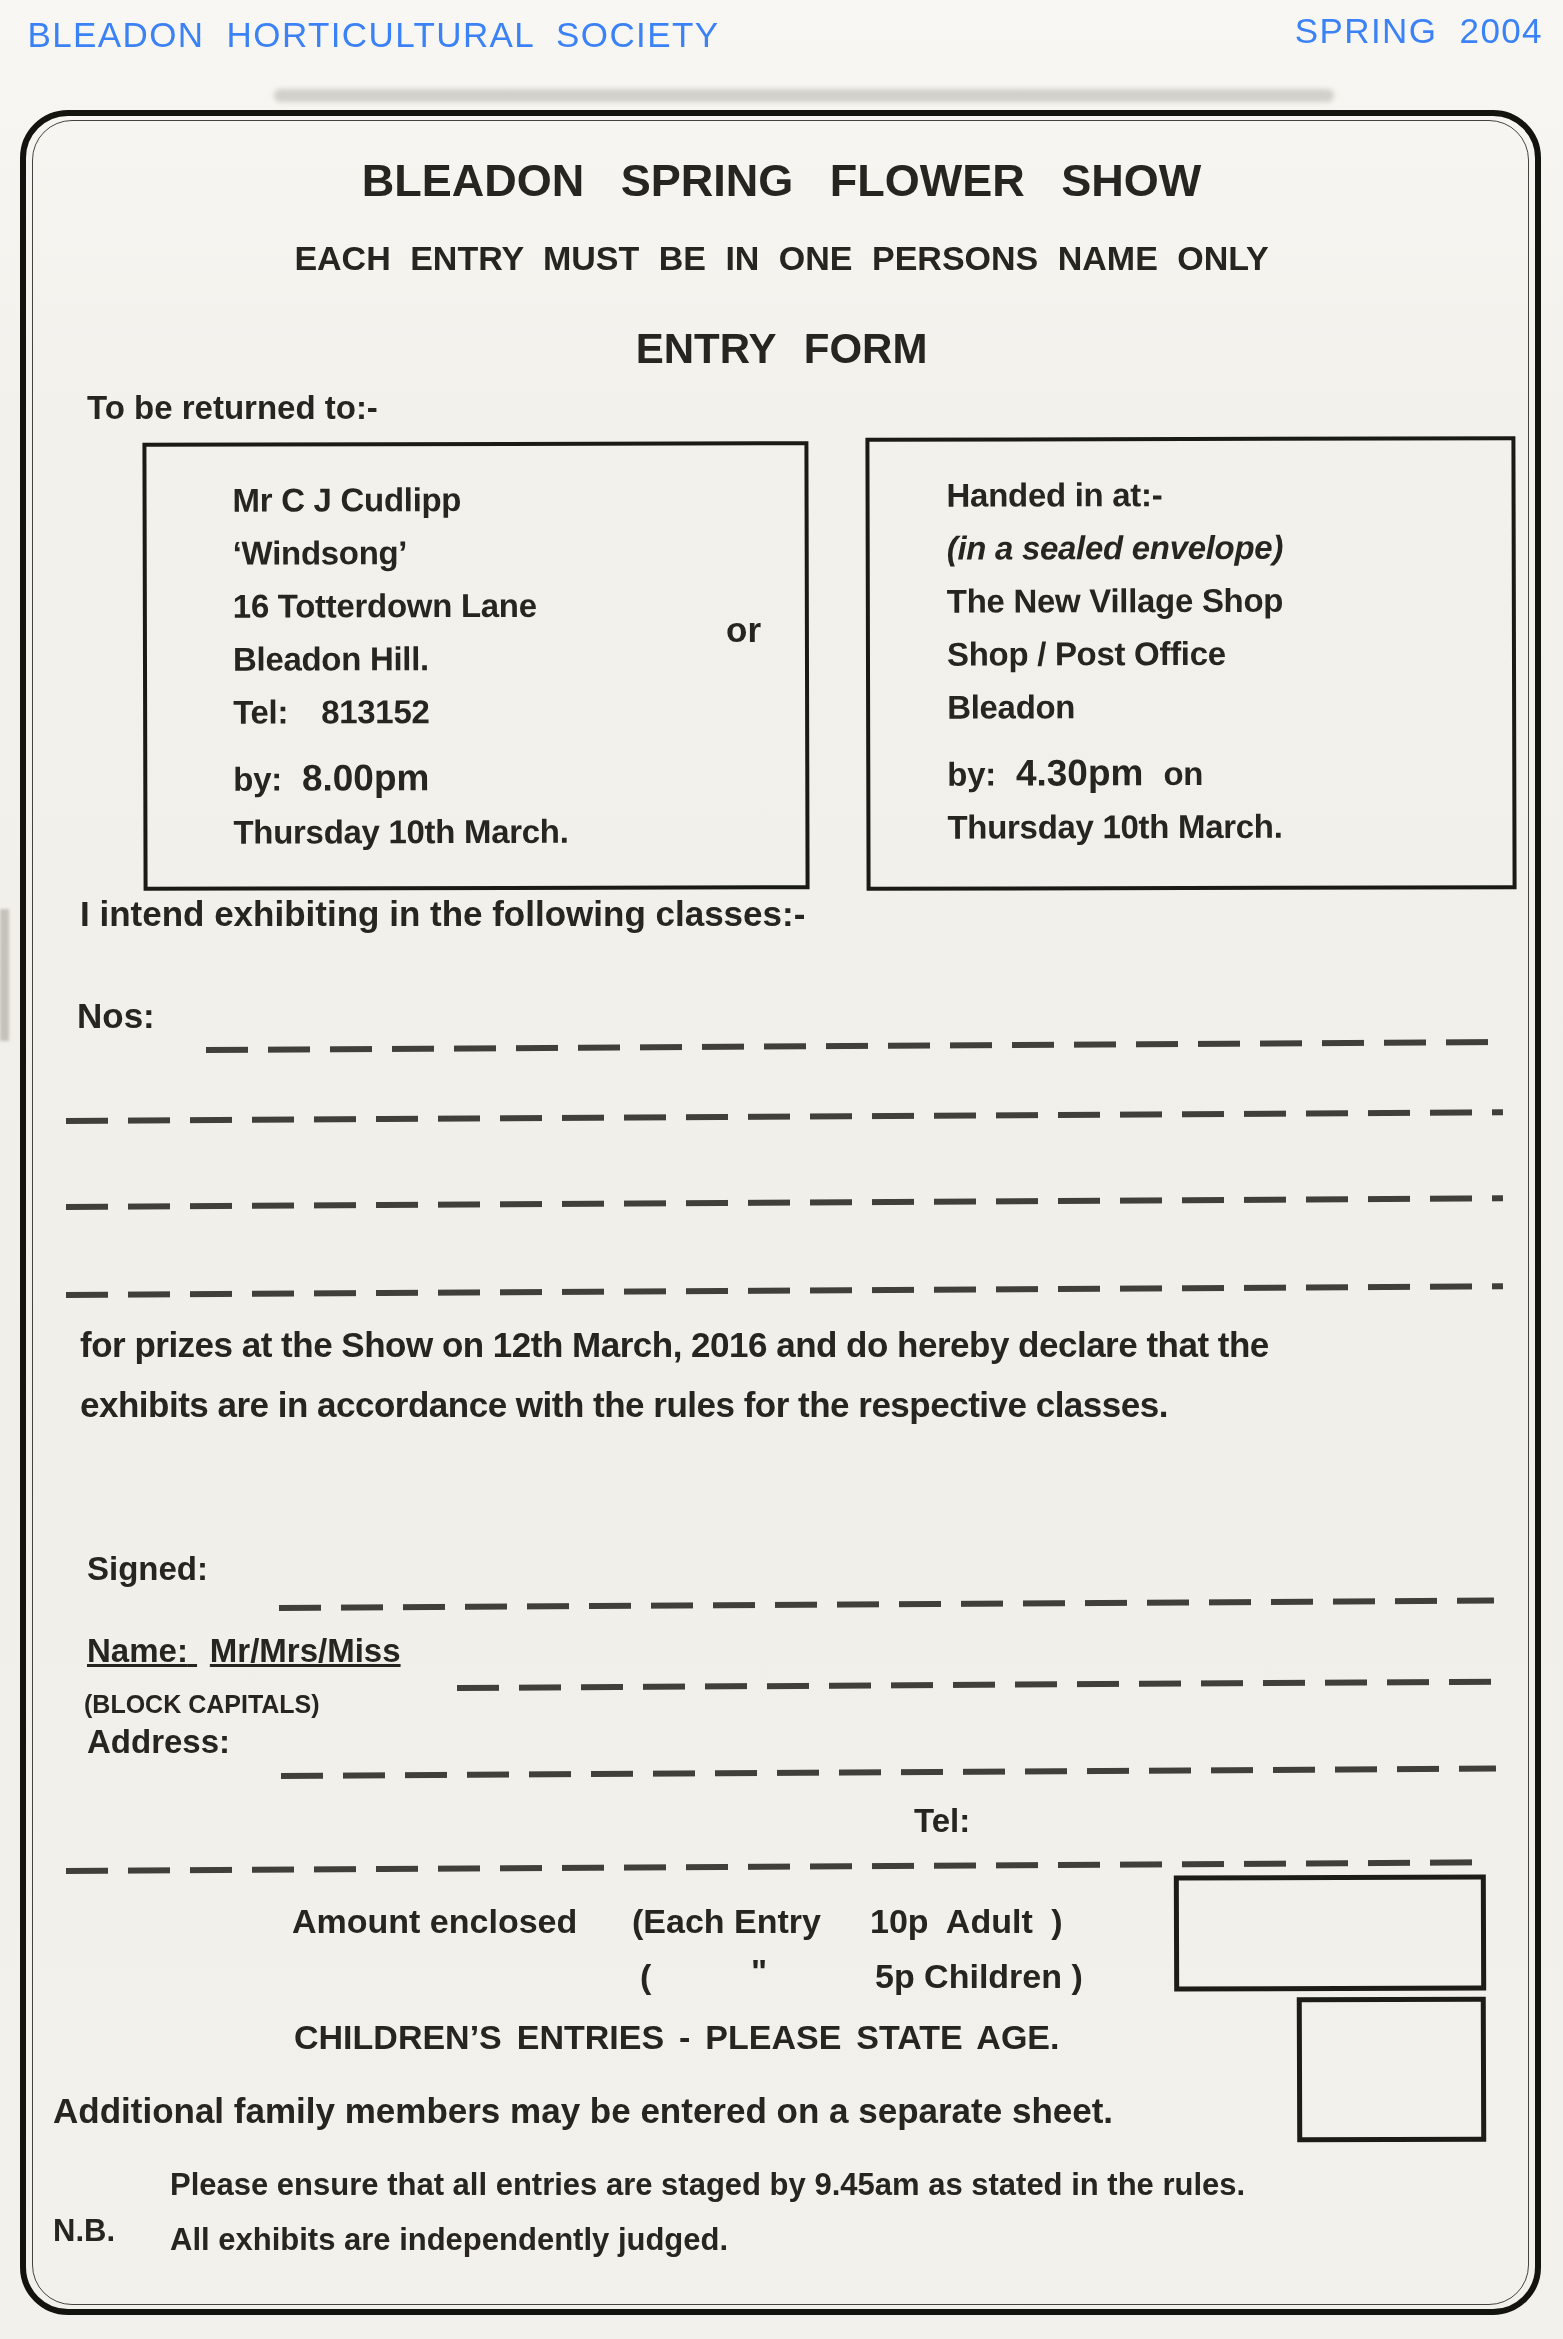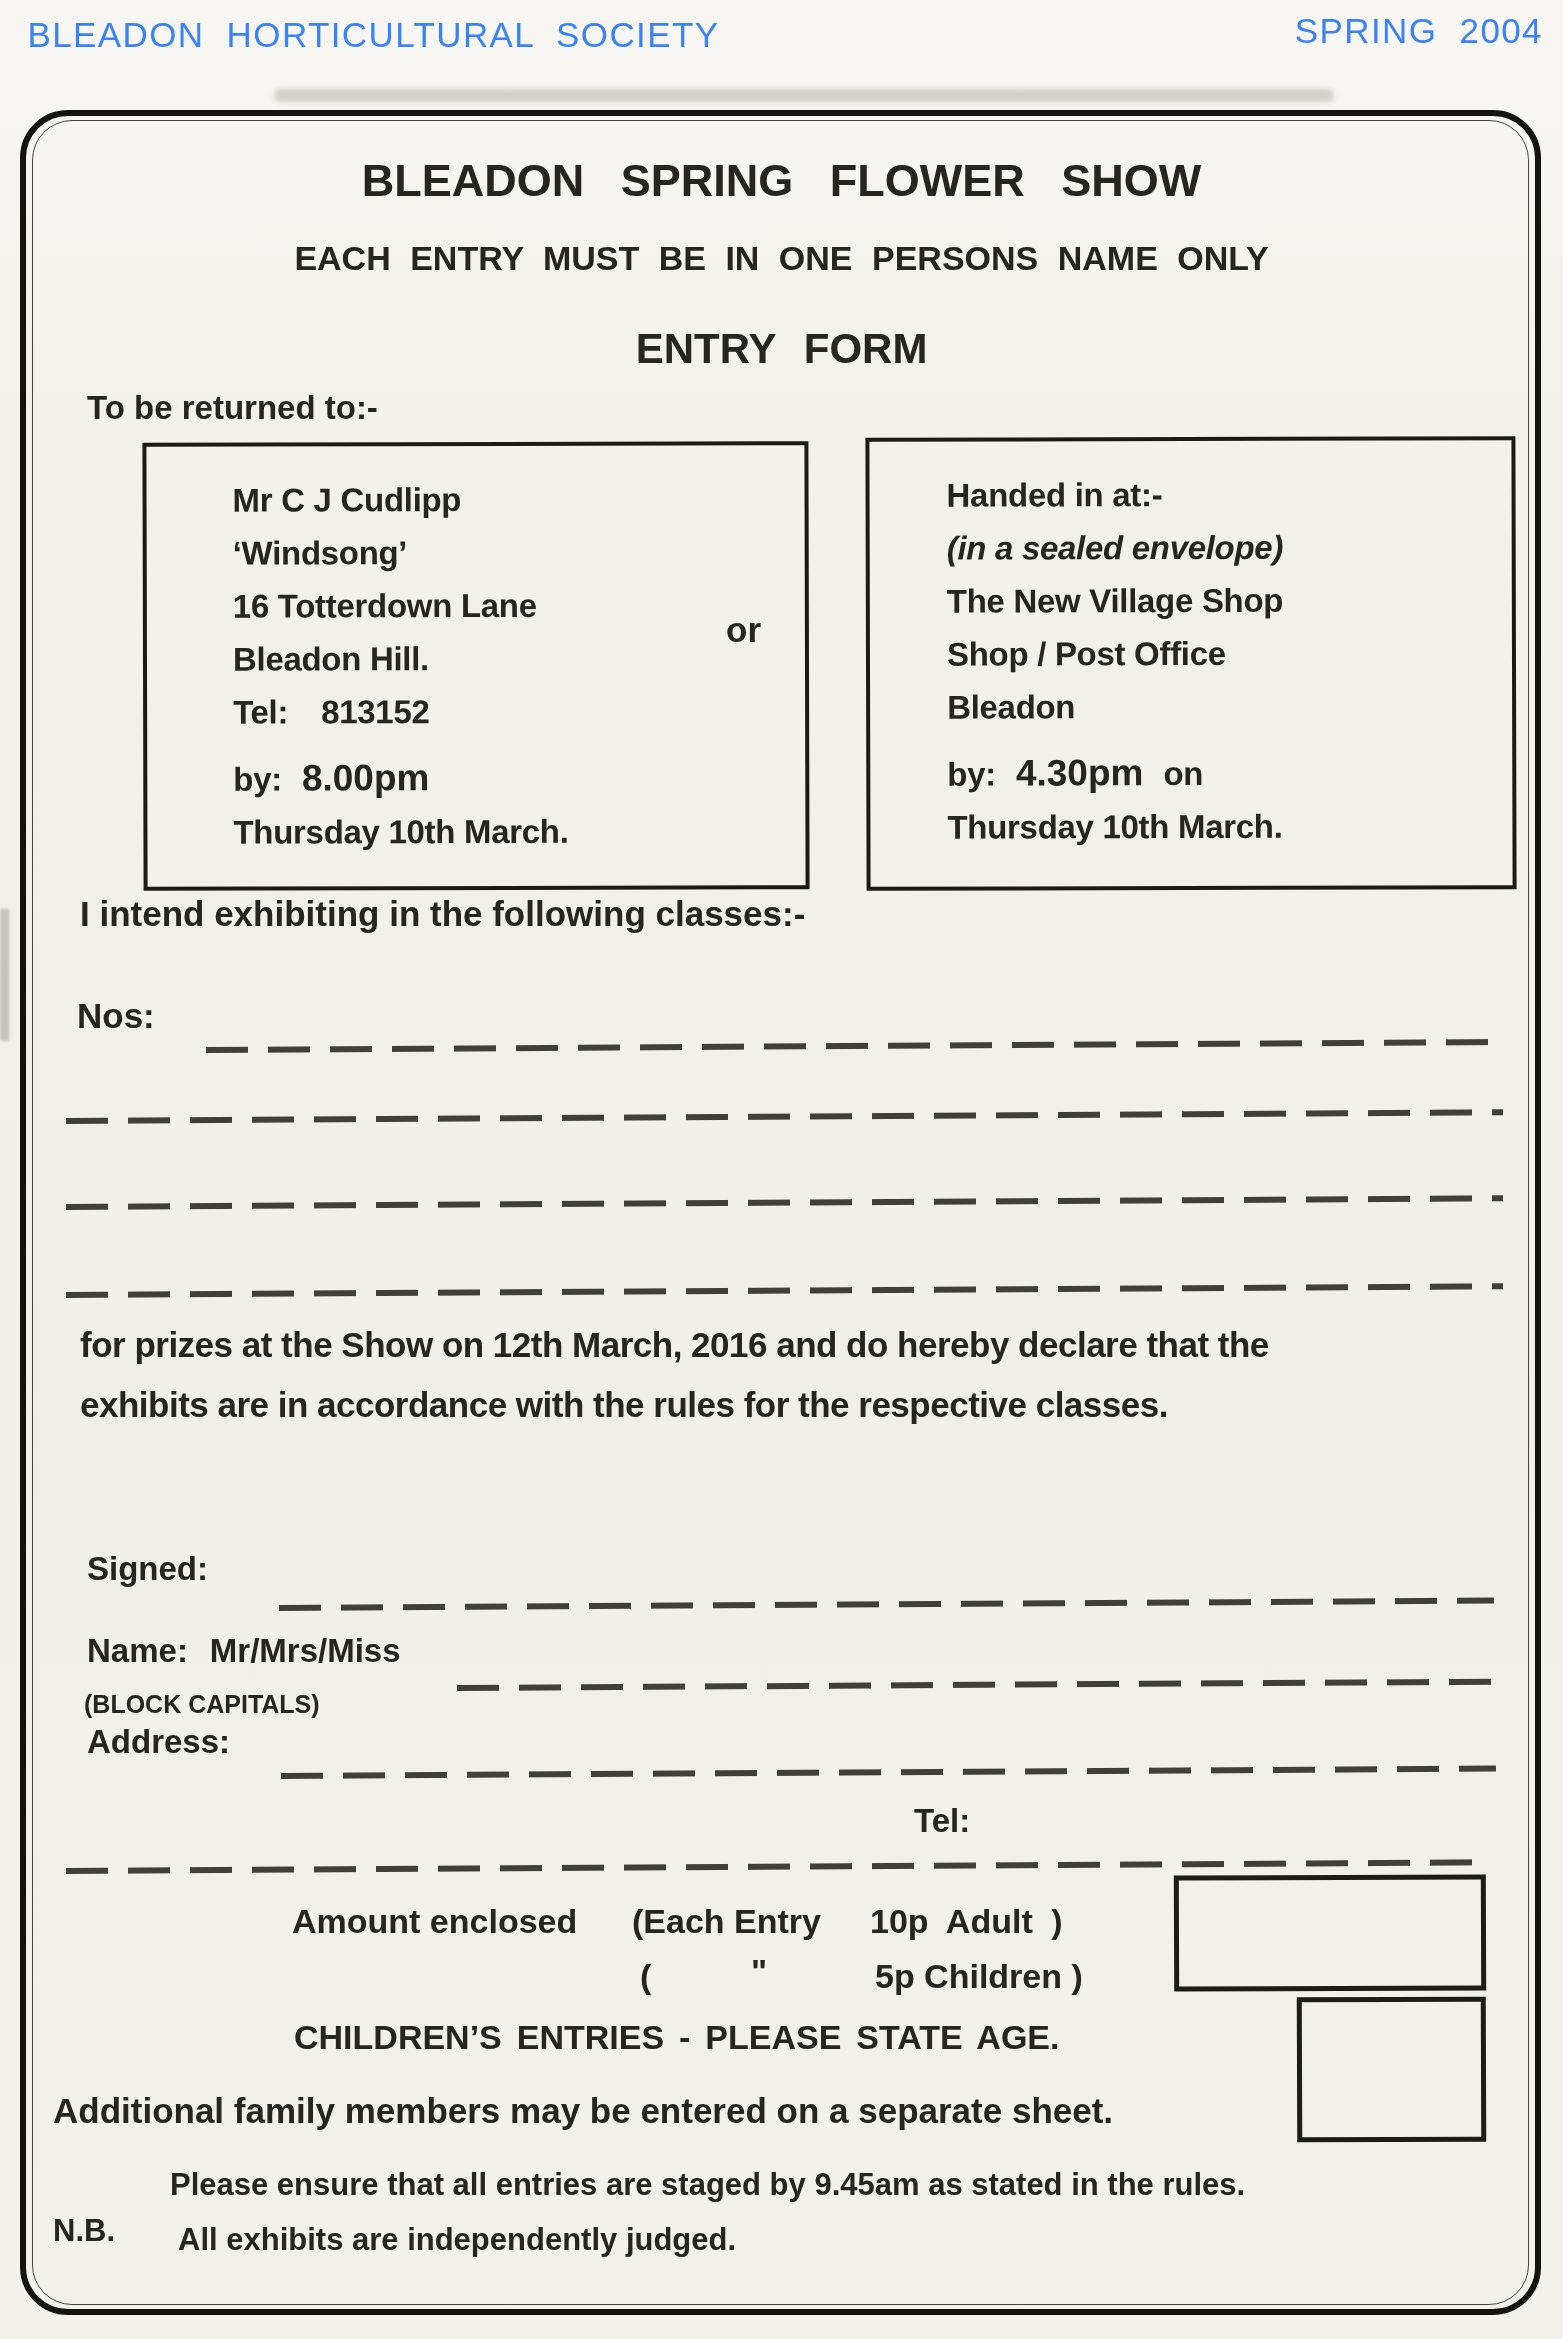--- a/index.html
+++ b/index.html
@@ -112,21 +112,21 @@
   <div class="dash" style="left:66px;top:1204px;width:1437px;"></div>
   <div class="dash" style="left:66px;top:1292px;width:1437px;"></div>
 
   <div class="abs t" style="left:80px;top:1325px;font-size:35px;letter-spacing:-0.5px;">for prizes at the Show on 12th March, 2016 and do hereby declare that the</div>
   <div class="abs t" style="left:80px;top:1385px;font-size:35px;letter-spacing:-0.5px;">exhibits are in accordance with the rules for the respective classes.</div>
 
 
   <div class="abs t" style="left:87px;top:1550px;font-size:33px;">Signed:</div>
   <div class="dash" style="left:279px;top:1605px;width:1215px;"></div>
 
-  <div class="abs t" style="left:87px;top:1632px;font-size:33px;">
+  <div class="abs t" style="left:87px;top:1632px;font-size:33px;text-decoration:underline;">
     <span>Name:</span>
     <span style="margin-left:12.8px;">Mr/Mrs/Miss</span>
   </div>
   <div class="dash" style="left:457px;top:1685px;width:1042px;"></div>
   <div class="abs t" style="left:84px;top:1690px;font-size:25px;">(BLOCK CAPITALS)</div>
 
   <div class="abs t" style="left:87px;top:1723px;font-size:33px;">Address:</div>
   <div class="dash" style="left:281px;top:1773px;width:1215px;"></div>
 
   <div class="abs t" style="left:914px;top:1802px;font-size:33px;">Tel:</div>
@@ -142,16 +142,16 @@
 
   <div class="fillbox" style="left:1174px;top:1875px;width:302px;height:106px;"></div>
 
   <div class="abs t" style="left:294px;top:2018px;font-size:34px;word-spacing:5.5px;">CHILDREN’S ENTRIES - PLEASE STATE AGE.</div>
   <div class="fillbox" style="left:1297px;top:1997px;width:179px;height:135px;"></div>
 
   <div class="abs t" style="left:53px;top:2091px;font-size:35px;">Additional family members may be entered on a separate sheet.</div>
 
   <div class="abs t" style="left:53px;top:2167px;font-size:31px;margin-top:46px;">N.B.</div>
   <div class="abs t" style="left:170px;top:2167px;font-size:31px;">Please ensure that all entries are staged by 9.45am as stated in the rules.</div>
-  <div class="abs t" style="left:178px;top:2222px;font-size:31px;">All exhibits are independently judged.</div>
+  <div class="abs t" style="left:170px;top:2222px;font-size:31px;">All exhibits are independently judged.</div>
 
 </div>
 
 
 </body></html>

